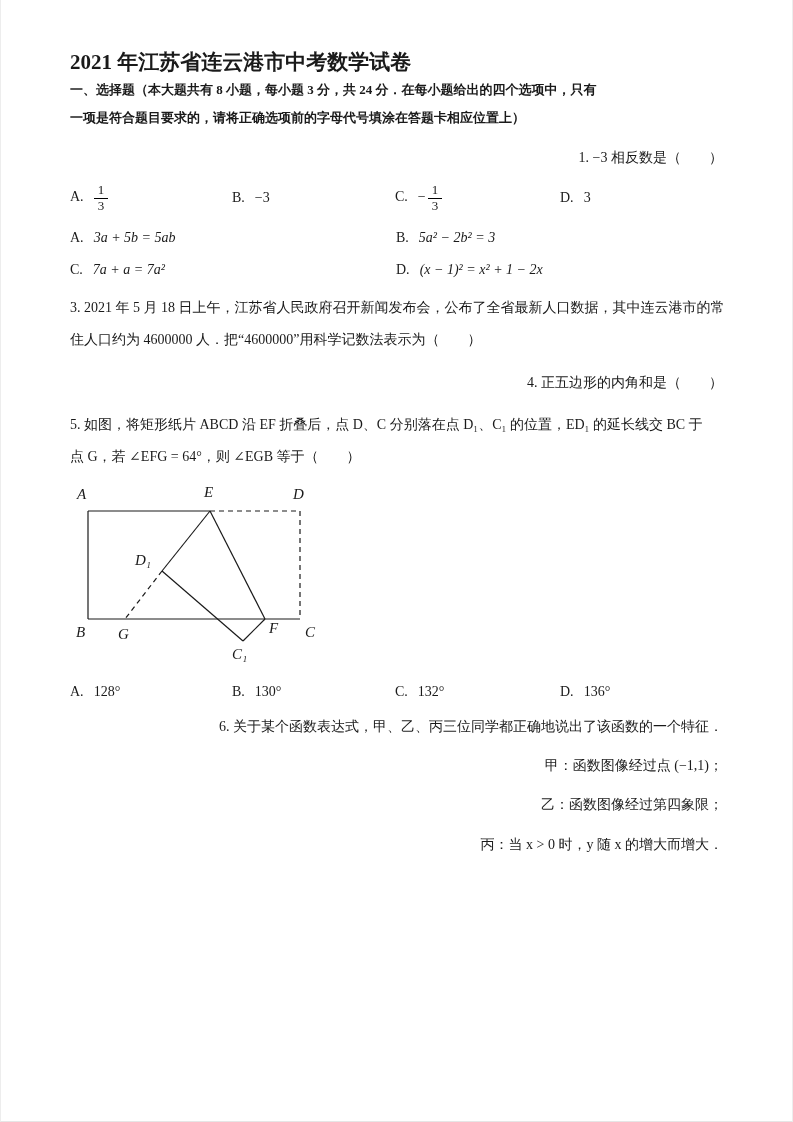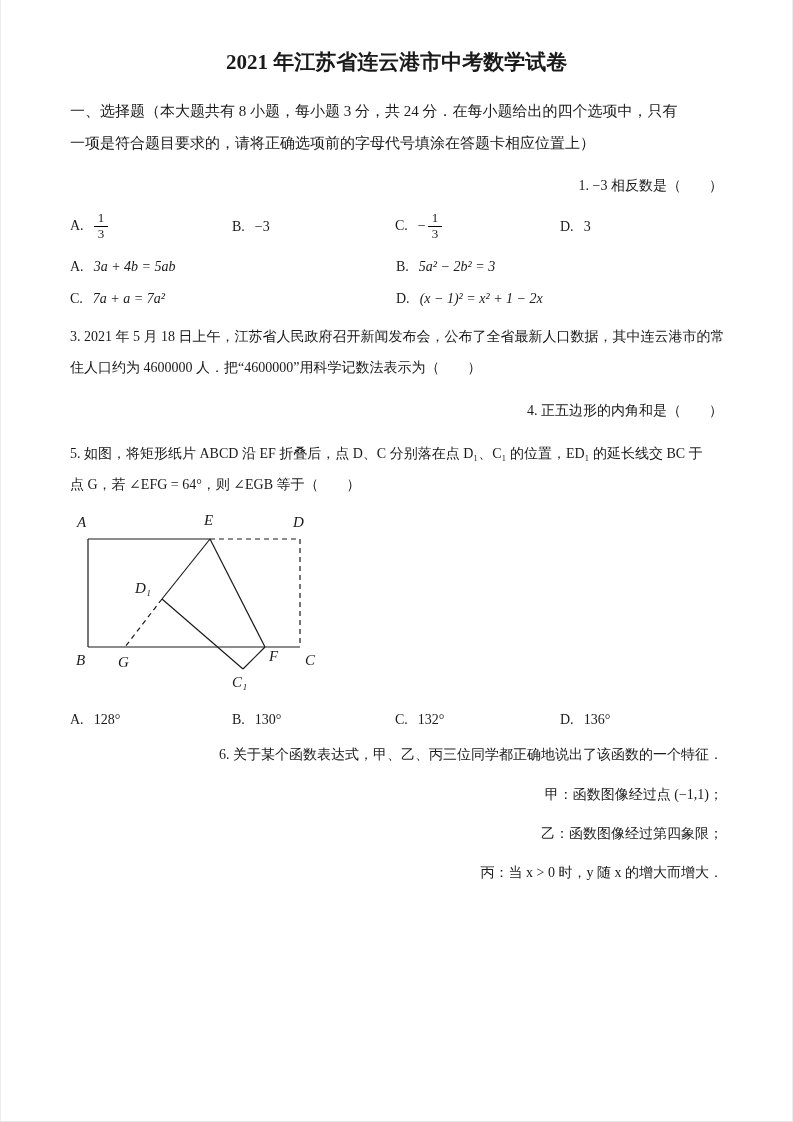--- a/index.html
+++ b/index.html
@@ -14,30 +14,30 @@
     overflow:hidden;
   }
   .page-frame{
     position:absolute;inset:0;
     border-left:1px solid #ededed;
     border-right:1px solid #ededed;
     border-bottom:1px solid #e6e6e6;
     pointer-events:none;
   }
   .doc-title{
-    text-align:center;
+    text-align:left;
     font-weight:bold;
     font-size:21px;
     line-height:1.35;
-    margin:0 0 20px 0;
+    margin:0 0 0 0;
     white-space:nowrap;
   }
   .section-head{
-    font-weight:normal;
-    font-size:15px;
+    font-weight:bold;
+    font-size:13px;
     line-height:2.1;
     margin-bottom:6px;
   }
   .section-head div{white-space:nowrap;}
   .para{
     font-size:14px;
     line-height:1.8;
     margin-top:14px;
     white-space:nowrap;
     text-align:right;
@@ -111,21 +111,21 @@
     <div class="opt">
       <span class="opt-label">C.</span><span class="neg">−</span><span class="frac"><span class="num">1</span><span class="den">3</span></span>
     </div>
     <div class="opt">
       <span class="opt-label">D.</span><span>3</span>
     </div>
   </div>
 
   <div class="opts2">
     <div class="opt">
-      <span class="opt-label">A.</span><span class="math">3a + 4b = 5ab</span>
+      <span class="opt-label">A.</span><span class="math">3a + 5b = 5ab</span>
     </div>
     <div class="opt">
       <span class="opt-label">B.</span><span class="math">5a² − 2b² = 3</span>
     </div>
     <div class="opt">
       <span class="opt-label">C.</span><span class="math">7a + a = 7a²</span>
     </div>
     <div class="opt">
       <span class="opt-label">D.</span><span class="math">(x − 1)² = x² + 1 − 2x</span>
     </div>

